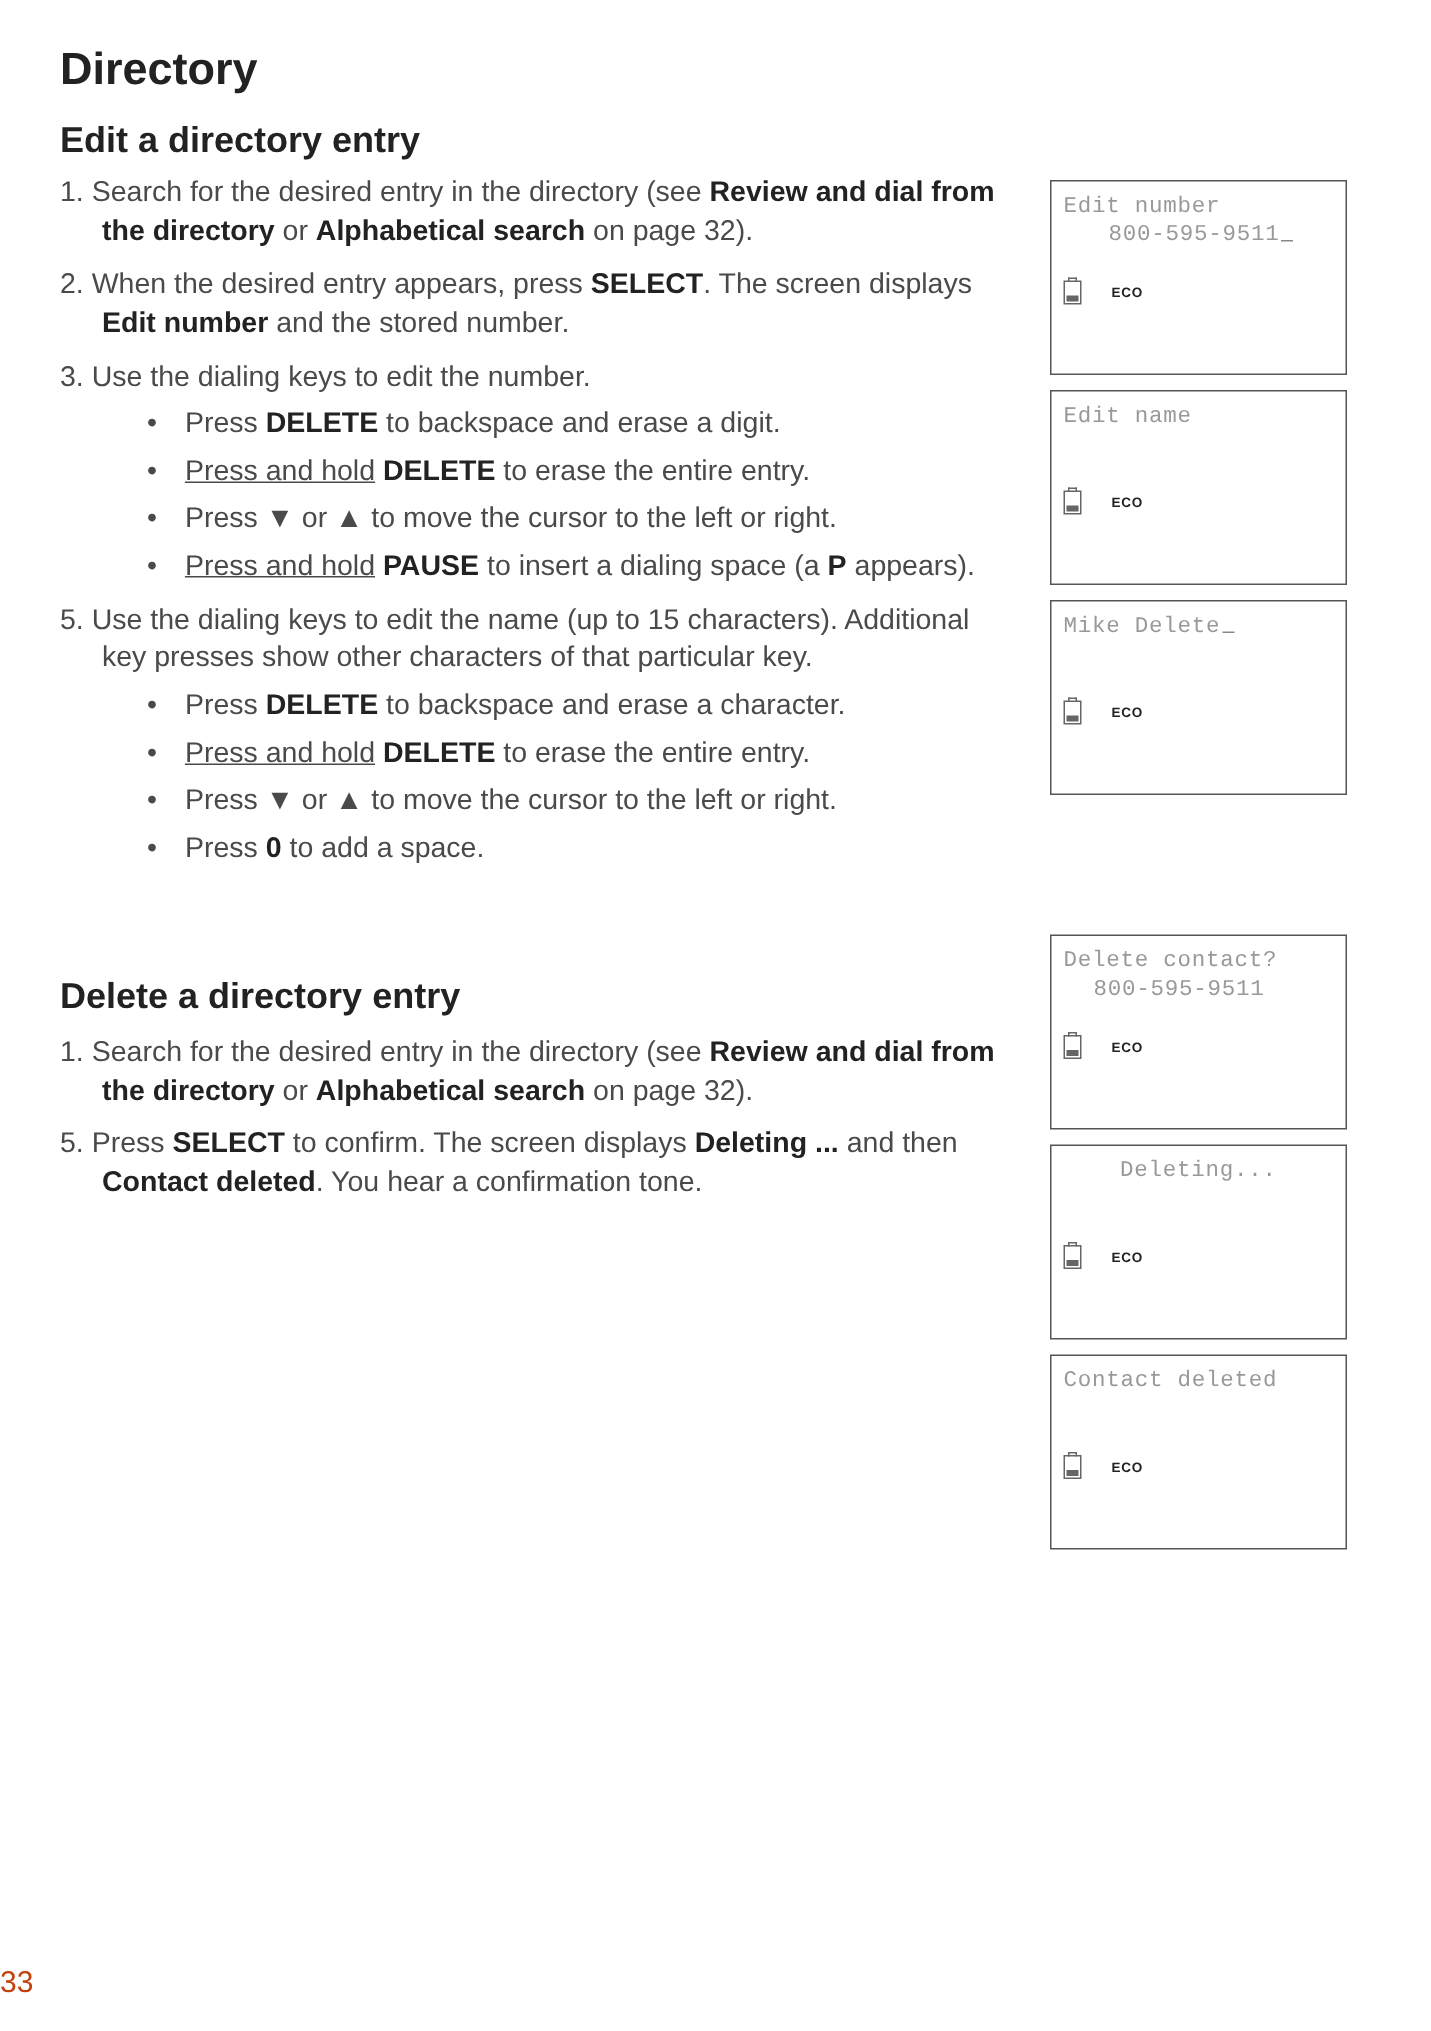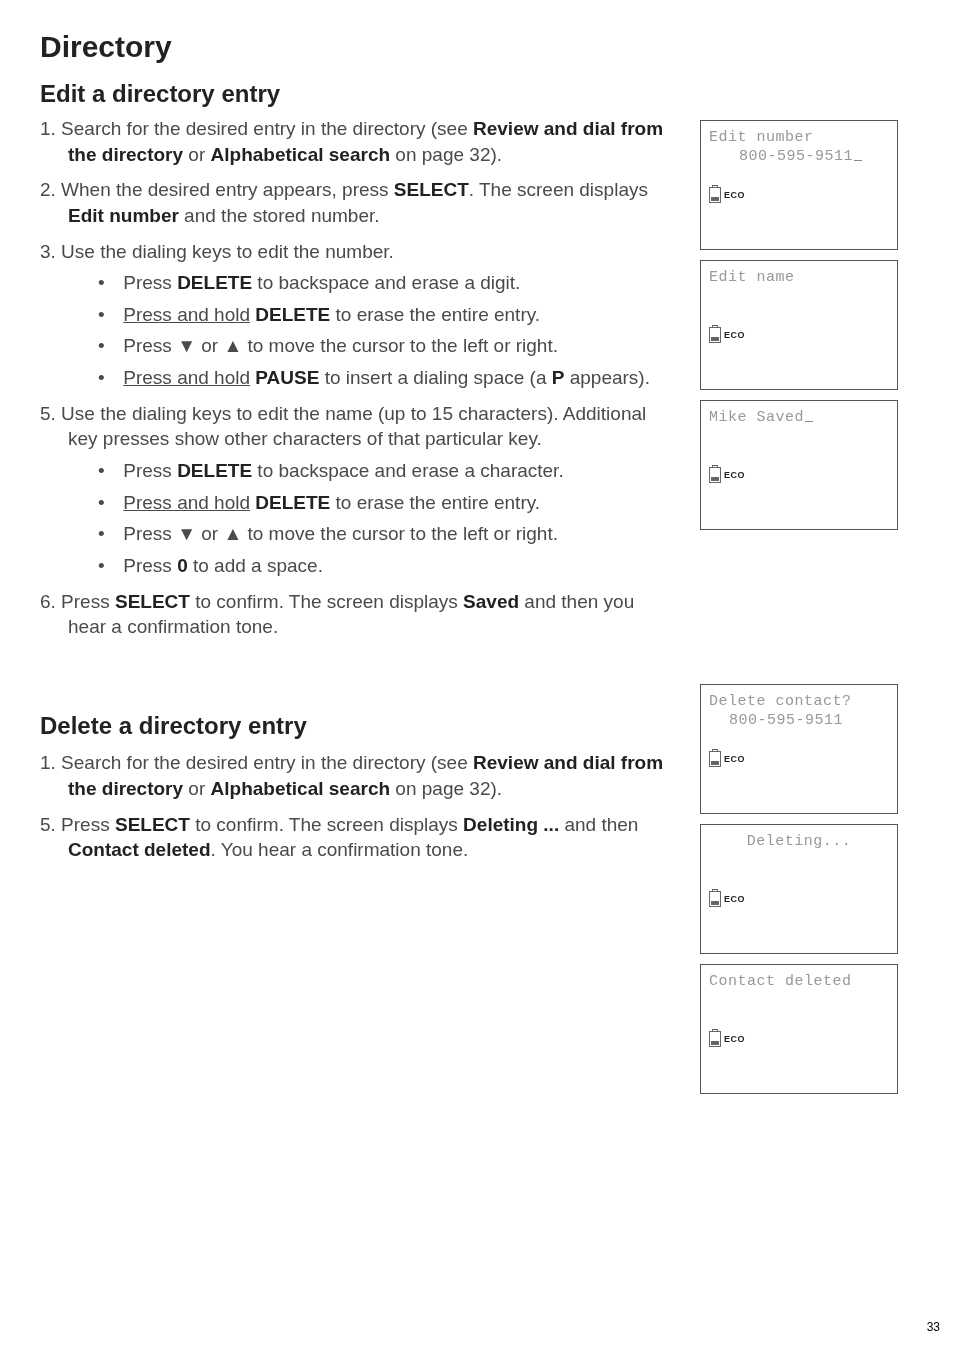--- a/index.html
+++ b/index.html
@@ -91,21 +91,21 @@
   .lcd .line1 { margin: 2px 0; }
   .lcd .line2 { margin: 2px 0; padding-left: 30px; }
   .lcd .line2b { margin: 2px 0; padding-left: 20px; }
   .lcd .center { text-align: center; margin: 2px 0; }
   .lcd .status {
     position: absolute;
     bottom: 46px;
     left: 8px;
     display: flex;
     align-items: center;
-    gap: 3px;
+    gap: 20px;
   }
   .lcd .batt-icon {
     display: inline-block;
     width: 10px;
     height: 14px;
     border: 1px solid #666;
     position: relative;
   }
   .lcd .batt-icon::before {
     content: "";
@@ -129,23 +129,23 @@
     font-family: Arial, sans-serif;
     font-weight: bold;
     font-size: 9px;
     color: #222;
   }
   .pnum {
     position: absolute;
     bottom: 20px;
     left: 0;
     width: 100%;
-    text-align: right;
-    font-size: 12px;
-    color: #000000;
+    text-align: left;
+    font-size: 20px;
+    color: #c2410c;
   }
 
   
   .section2 { margin-top: 30px; }
   .right2 .lcd:first-child { margin-top: 0; }
   .arrow { font-family: Arial, sans-serif; }
   .cursor {
     display: inline-block;
     width: 8px;
     border-bottom: 1.5px solid #888;
@@ -197,44 +197,41 @@
               <span class="u">Press and hold</span><span> </span><span class="b">DELETE</span><span> to erase the entire entry.</span>
             </li>
             <li>
               <span>Press </span><span class="arrow">▼</span><span> or </span><span class="arrow">▲</span><span> to move the cursor to the left or right.</span>
             </li>
             <li>
               <span>Press </span><span class="b">0</span><span> to add a space.</span>
             </li>
           </ul>
         </li>
-        <li>
-          <span>6.  Press </span><span class="b">SELECT</span><span> to confirm. The screen displays </span><span class="b">Saved</span><span> and then you hear a confirmation tone.</span>
-        </li>
       </ol>
     </div>
 
     <div class="right">
       <div class="lcd">
         <div class="line1">Edit number</div>
         <div class="line2"><span>800-595-9511</span><span class="cursor"></span></div>
         <div class="status">
           <span class="batt-icon"></span>
           <span class="eco">ECO</span>
         </div>
       </div>
       <div class="lcd">
         <div class="line1">Edit name</div>
         <div class="status">
           <span class="batt-icon"></span>
           <span class="eco">ECO</span>
         </div>
       </div>
       <div class="lcd">
-        <div class="line1"><span>Mike Saved</span><span class="cursor"></span></div>
+        <div class="line1"><span>Mike Delete</span><span class="cursor"></span></div>
         <div class="status">
           <span class="batt-icon"></span>
           <span class="eco">ECO</span>
         </div>
       </div>
     </div>
   </div>
 
   <div class="section2">
     <div class="columns">

